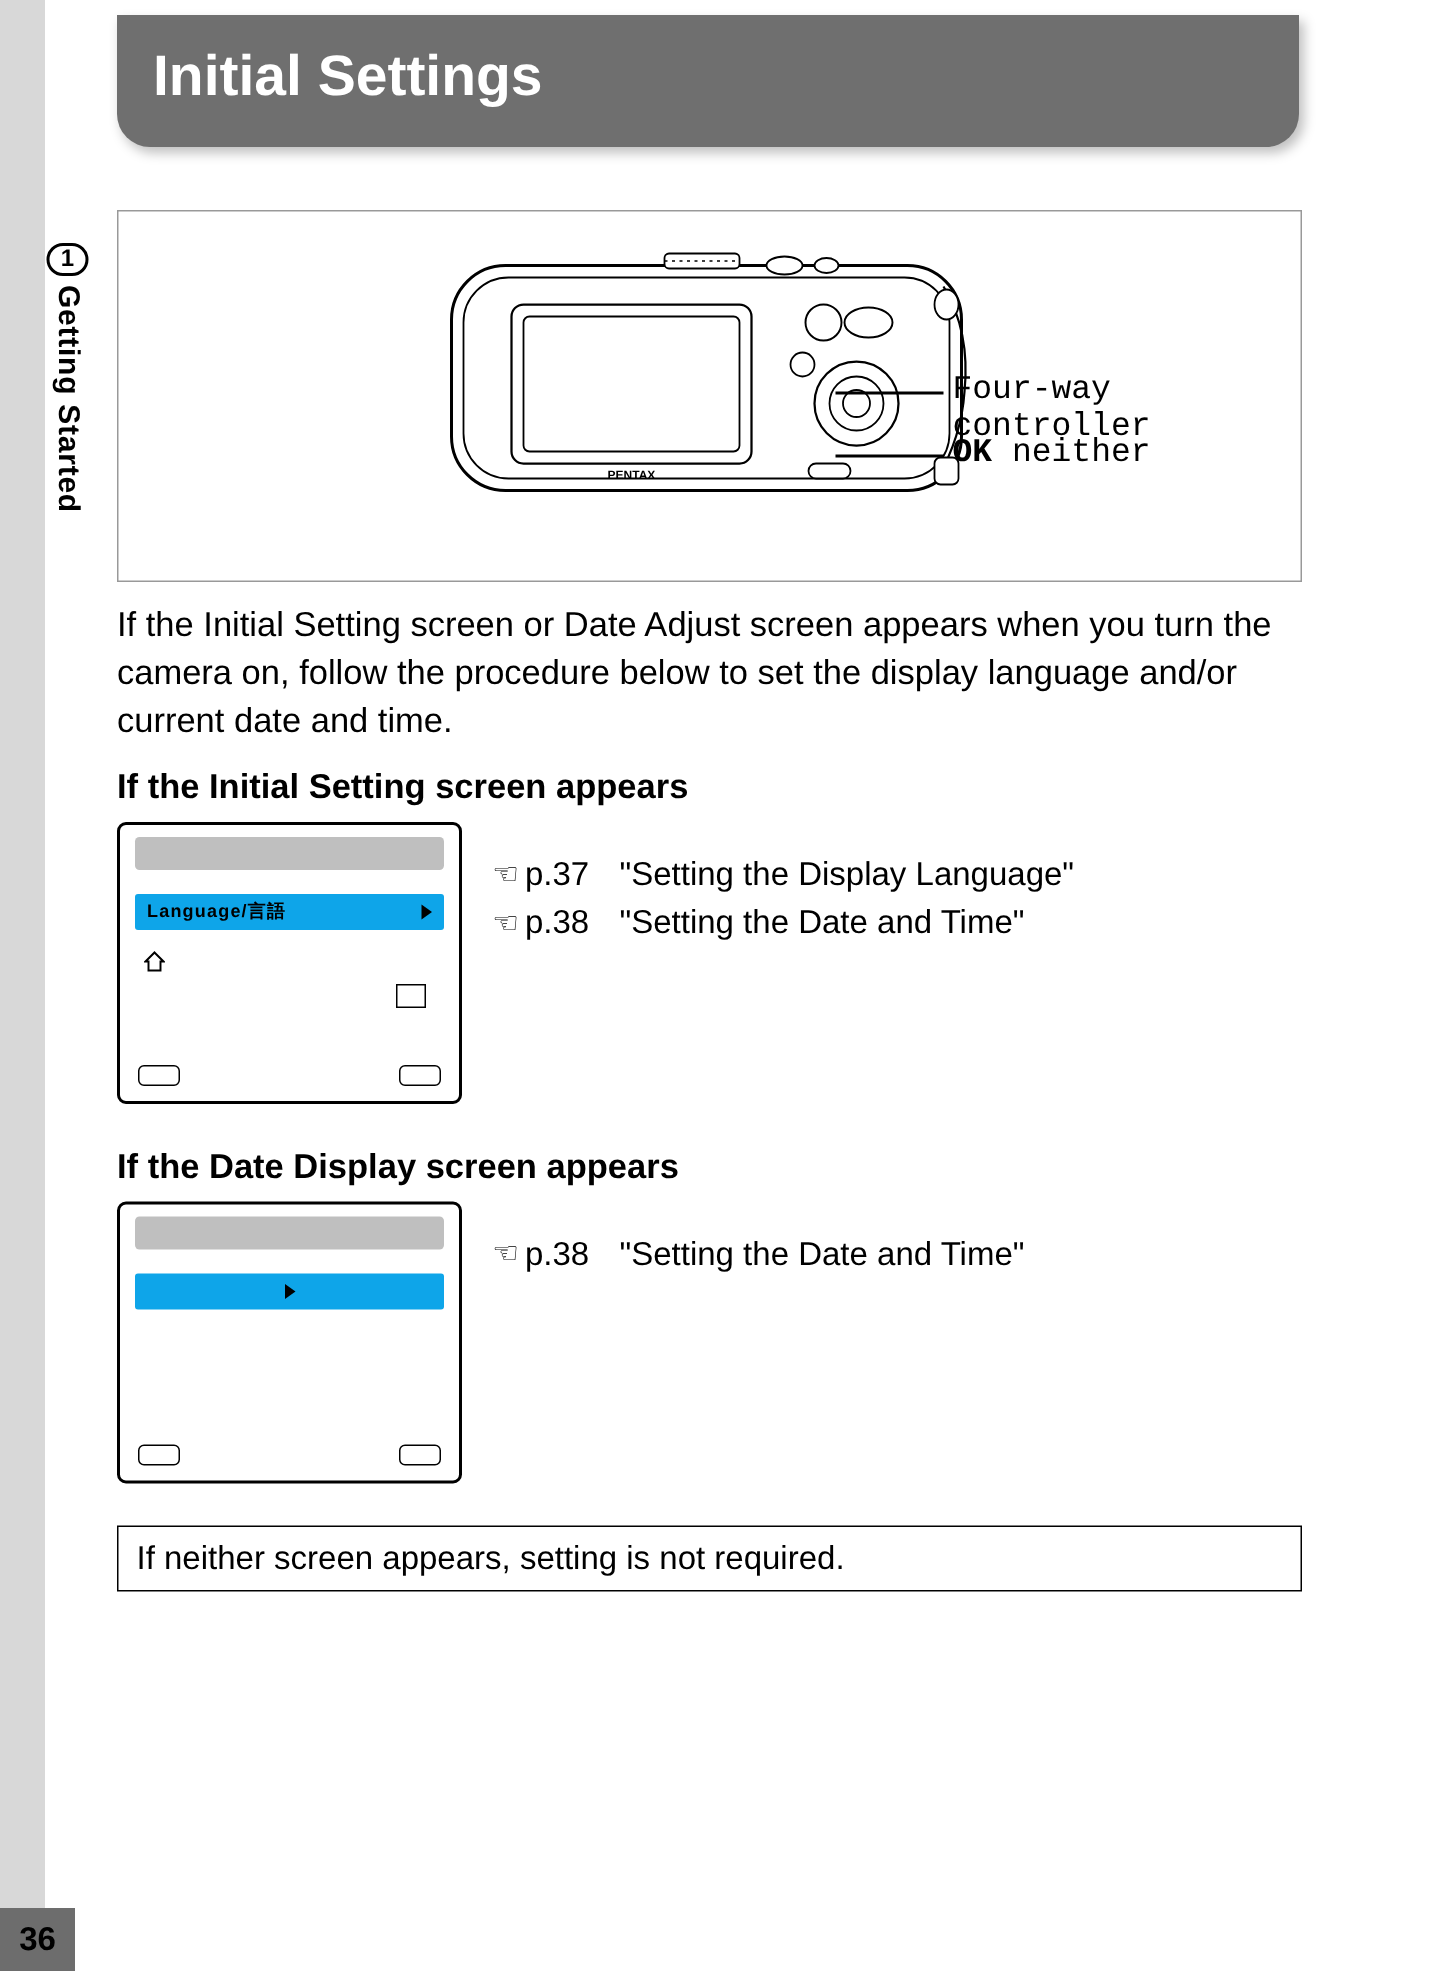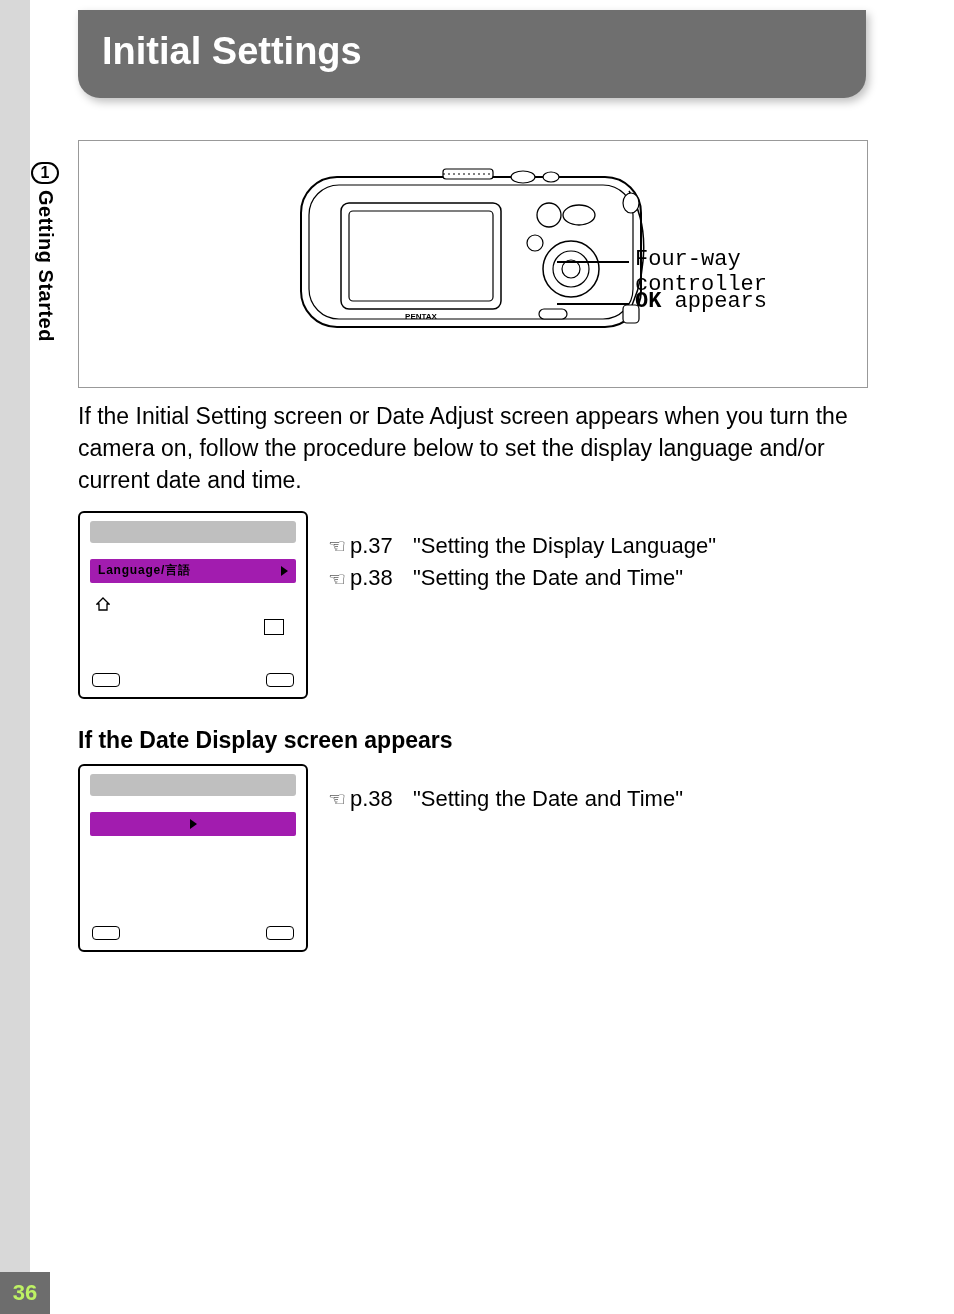--- a/index.html
+++ b/index.html
@@ -18,21 +18,21 @@
     height: 100%;
     background: #d8d8d8;
   }
   .page-number {
     position: absolute;
     left: 0;
     bottom: 0;
     width: 50px;
     height: 42px;
     background: #6d6d6d;
-    color: #bef264;
+    color: #000000;
     font-size: 22px;
     font-weight: bold;
     display: flex;
     align-items: center;
     justify-content: center;
   }
   .tab-marker {
     position: absolute;
     left: 30px;
     top: 162px;
@@ -136,21 +136,21 @@
     position: absolute;
     top: 2px; left: 4px; right: 4px;
     height: 22px;
     background: #bfbfbf;
     border-radius: 3px;
   }
   .screen-hl-row {
     position: absolute;
     left: 4px; right: 4px;
     height: 24px;
-    background: #a21caf;
+    background: #0ea5e9;
     border-radius: 2px;
     display: flex;
     align-items: center;
     padding: 0 8px;
     justify-content: space-between;
   }
   .screen-text {
     font-size: 12px;
     font-weight: bold;
     color: #000;
@@ -251,26 +251,27 @@
       <rect x="246" y="150" width="28" height="10" rx="5" fill="#fff" stroke="#000" stroke-width="1.2"></rect>
 
       <rect x="330" y="146" width="16" height="18" rx="4" fill="#fff" stroke="#000" stroke-width="1.2"></rect>
     </svg>
 
     <div class="callout-line" style="left:478px; top:120px; width:72px; height:1.5px;"></div>
     <div class="callout-line" style="left:478px; top:162px; width:72px; height:1.5px;"></div>
 
     <div class="callout-text" style="left:556px; top:106px;">Four-way controller</div>
     <div class="callout-text" style="left:556px; top:148px;">
-      <b>OK</b><span> appears</span>
+      <b>OK</b><span> neither</span>
     </div>
   </div>
 
   <p class="intro-text">If the Initial Setting screen or Date Adjust screen appears when you turn the camera on, follow the procedure below to set the display language and/or current date and time.</p>
 
+  <div class="section-head">If the Initial Setting screen appears</div>
   <div class="screen-row">
     <div class="screen-mock">
       <div class="screen-inner">
         <div class="screen-titlebar"></div>
         <div class="screen-hl-row" style="top:40px;">
           <span class="screen-text">Language/言語</span>
           <span class="arrow-right"></span>
         </div>
         <svg class="home-icon" viewBox="0 0 14 14">
           <path d="M7 1 L13 7 L11 7 L11 13 L3 13 L3 7 L1 7 Z" fill="none" stroke="#000" stroke-width="1.3"></path>
@@ -308,14 +309,15 @@
     </div>
     <div class="ref-list">
       <div class="ref-line">
         <span class="ref-icon">☞</span>
         <span>p.38</span>&nbsp;&nbsp;
         <span>"Setting the Date and Time"</span>
       </div>
     </div>
   </div>
 
+  <div class="note-box">If neither screen appears, setting is not required.</div>
 
 </div>
 
 </body></html>

